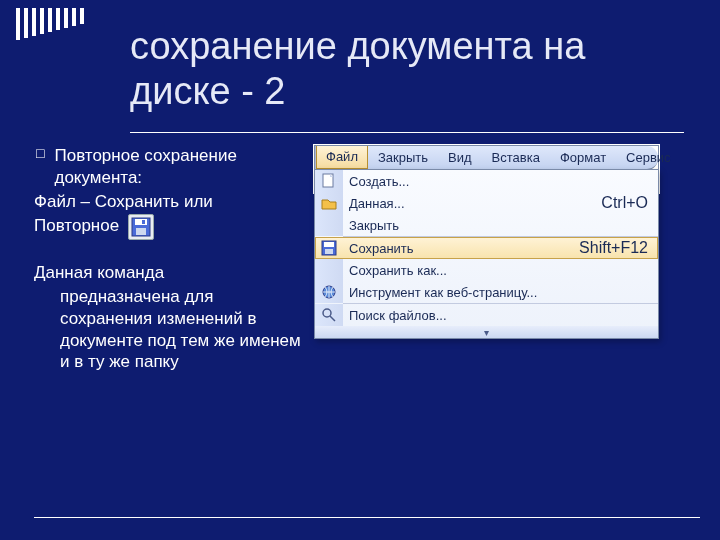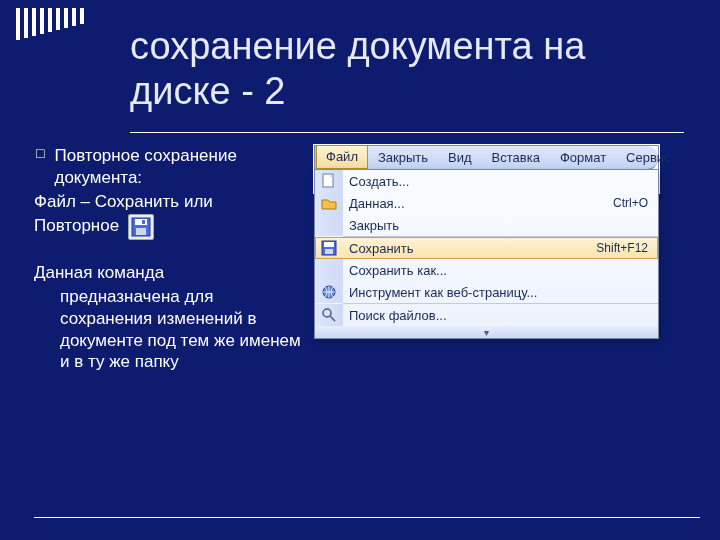--- a/index.html
+++ b/index.html
@@ -98,21 +98,21 @@
     padding-right: 10px;
     position: relative;
   }
   .dd-icon-col {
     width: 28px; height: 100%;
     background: linear-gradient(to right,#dce6fb,#cfdaf3);
     display: flex; align-items: center; justify-content: center;
     margin-right: 6px;
   }
   .dd-label { flex: 1; color: #1a2a55; font-size: 13px; white-space: nowrap; }
-  .dd-accel { color: #1a2a55; font-size: 12px; }
+  .dd-accel { color: #1a2a55; font-size: 16px; }
   .dd-row.highlight {
     background: linear-gradient(#fff3d7,#f8e3ac);
     outline: 1px solid #c7a24a; outline-offset: -1px;
   }
   .dd-row.highlight .dd-icon-col { background: transparent; }
   .dd-sep { height: 1px; background: #c3cbe0; margin-left: 28px; }
   .expand-grip {
     height: 12px; background: linear-gradient(#e7edfb,#cbd8f2);
     display:flex; align-items:center; justify-content:center;
     color:#4a5a88; font-size:10px;

